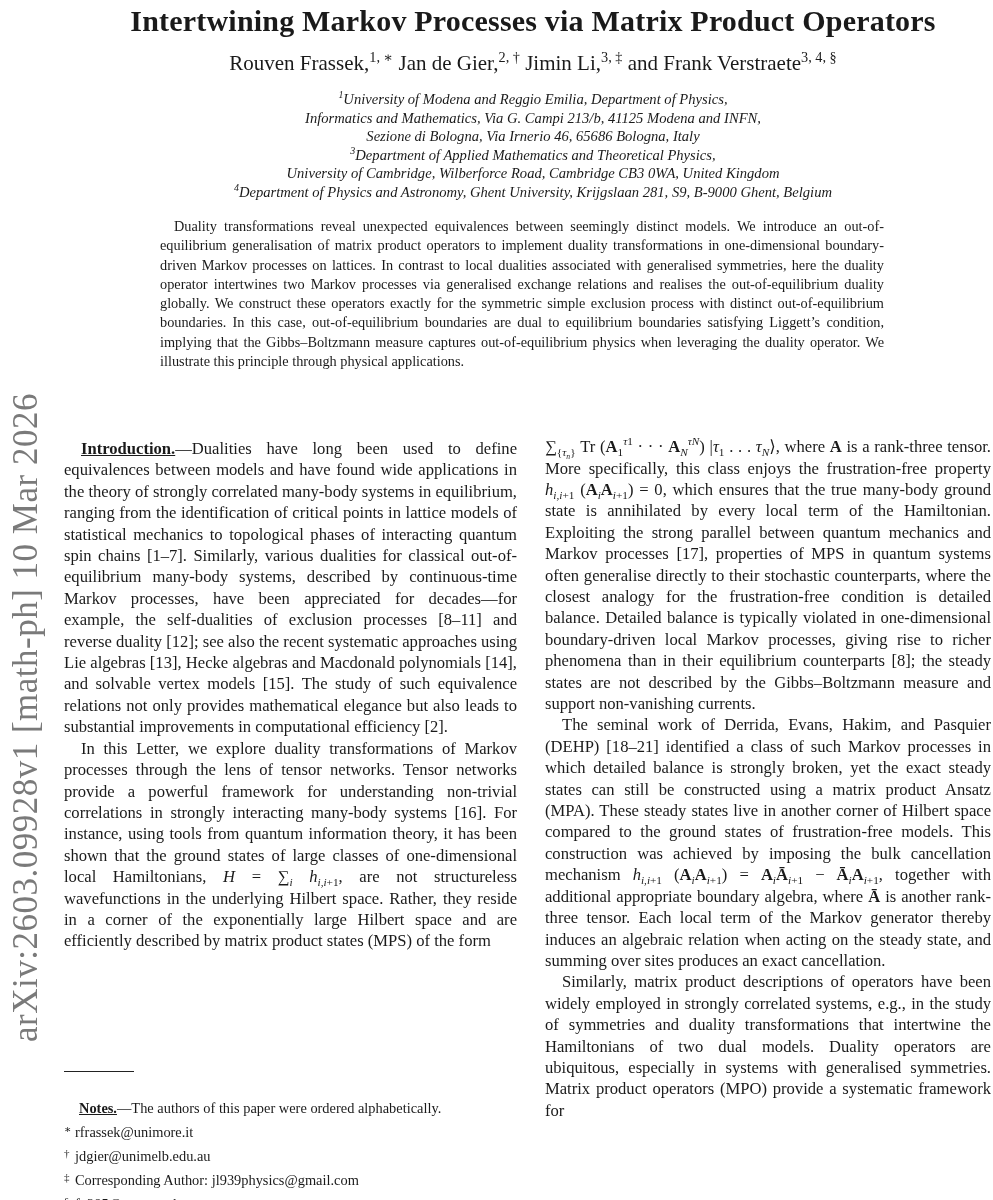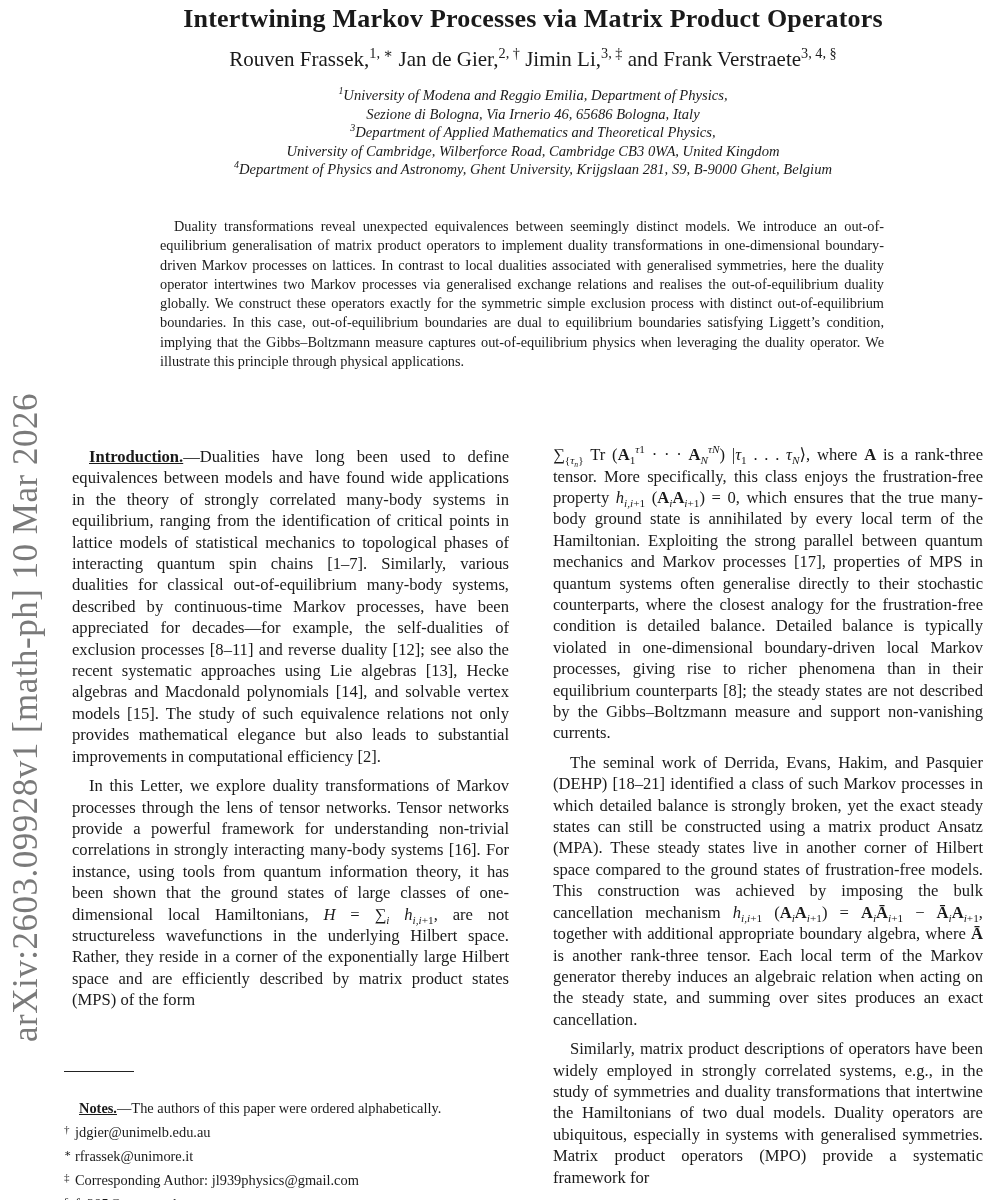--- a/index.html
+++ b/index.html
@@ -18,36 +18,36 @@
     left:6px; top:1042px;
     transform-origin:0 0;
     transform:rotate(-90deg);
     white-space:nowrap;
     font-size:35px;
     letter-spacing:0.5px;
     color:#7a7a7a;
   }
   
   .header { position:absolute; top:4px; left:73px; width:920px; text-align:center; }
-  .title  { font-size:26px; font-weight:bold; letter-spacing:0.2px; }
+  .title  { font-size:30px; font-weight:bold; letter-spacing:0.2px; }
   .authors { margin-top:13px; font-size:21px; }
   .affils  { margin-top:14px; font-style:italic; font-size:14.6px; line-height:18.6px; }
   sup { font-size:68%; line-height:0; }
   sub { font-size:68%; line-height:0; }
   
   .abstract {
     position:absolute; top:217px; left:160px; width:724px;
     font-size:14.3px; line-height:19.3px;
     text-align:justify; text-indent:14px;
   }
   
   .col { font-size:16.6px; line-height:21.4px; text-align:justify; }
   .col-left  { position:absolute; top:438px; left:64px;  width:453px; }
   .col-right { position:absolute; top:436px; left:545px; width:446px; height:766px; overflow:hidden; }
-  .col p { margin:8px; }
+  .col p { margin:0; }
   .par-indent { text-indent:17px; }
   .lead-in { font-weight:bold; text-decoration:underline; }
   
   .footnotes { position:absolute; left:64px; top:1071px; width:453px; font-size:14.4px; line-height:20.9px; }
   .fn-rule { width:70px; border:none; border-top:1.5px solid #222; margin:0 0 26px 0; }
   .fn-notes { text-indent:15px; text-align:justify; }
   .fn-item { padding-left:16px; text-indent:-16px; }
   .fn-marker { display:inline-block; text-indent:0; width:11px; font-size:11px; vertical-align:4px; }
 </style>
 </head>
@@ -55,20 +55,21 @@
 
 <div class="page">
 
   <div class="watermark">arXiv:2603.09928v1  [math-ph]  10 Mar 2026</div>
 
   <div class="header">
     <div class="title">Intertwining Markov Processes via Matrix Product Operators</div>
     <div class="authors">Rouven Frassek,<sup>1, ∗</sup> Jan de Gier,<sup>2, †</sup> Jimin Li,<sup>3, ‡</sup> and Frank Verstraete<sup>3, 4, §</sup></div>
     <div class="affils">
       <div><sup>1</sup>University of Modena and Reggio Emilia, Department of Physics,</div>
+      <div>Informatics and Mathematics, Via G. Campi 213/b, 41125 Modena and INFN,</div>
       <div>Sezione di Bologna, Via Irnerio 46, 65686 Bologna, Italy</div>
       <div><sup>3</sup>Department of Applied Mathematics and Theoretical Physics,</div>
       <div>University of Cambridge, Wilberforce Road, Cambridge CB3 0WA, United Kingdom</div>
       <div><sup>4</sup>Department of Physics and Astronomy, Ghent University, Krijgslaan 281, S9, B-9000 Ghent, Belgium</div>
     </div>
   </div>
 
   <div class="abstract">Duality transformations reveal unexpected equivalences between seemingly distinct models. We introduce an out-of-equilibrium generalisation of matrix product operators to implement duality transformations in one-dimensional boundary-driven Markov processes on lattices. In contrast to local dualities associated with generalised symmetries, here the duality operator intertwines two Markov processes via generalised exchange relations and realises the out-of-equilibrium duality globally. We construct these operators exactly for the symmetric simple exclusion process with distinct out-of-equilibrium boundaries. In this case, out-of-equilibrium boundaries are dual to equilibrium boundaries satisfying Liggett’s condition, implying that the Gibbs–Boltzmann measure captures out-of-equilibrium physics when leveraging the duality operator. We illustrate this principle through physical applications.</div>
 
   <div class="col col-left">
@@ -78,19 +79,19 @@
 
   <div class="col col-right">
     <p>∑<sub>{<i>τ<sub>n</sub></i>}</sub> Tr (<b>A</b><sub>1</sub><sup><i>τ</i>1</sup> · · · <b>A</b><sub><i>N</i></sub><sup><i>τ</i><i>N</i></sup>) |<i>τ</i><sub>1</sub> . . . <i>τ</i><sub><i>N</i></sub>⟩, where <b>A</b> is a rank-three tensor.  More specifically, this class enjoys the frustration-free property <i>h</i><sub><i>i,i</i>+1</sub> (<b>A</b><sub><i>i</i></sub><b>A</b><sub><i>i</i>+1</sub>) = 0, which ensures that the true many-body ground state is annihilated by every local term of the Hamiltonian.  Exploiting the strong parallel between quantum mechanics and Markov processes [17], properties of MPS in quantum systems often generalise directly to their stochastic counterparts, where the closest analogy for the frustration-free condition is detailed balance.  Detailed balance is typically violated in one-dimensional boundary-driven local Markov processes, giving rise to richer phenomena than in their equilibrium counterparts [8]; the steady states are not described by the Gibbs–Boltzmann measure and support non-vanishing currents.</p>
     <p class="par-indent">The seminal work of Derrida, Evans, Hakim, and Pasquier (DEHP) [18–21] identified a class of such Markov processes in which detailed balance is strongly broken, yet the exact steady states can still be constructed using a matrix product Ansatz (MPA). These steady states live in another corner of Hilbert space compared to the ground states of frustration-free models. This construction was achieved by imposing the bulk cancellation mechanism <i>h</i><sub><i>i,i</i>+1</sub> (<b>A</b><sub><i>i</i></sub><b>A</b><sub><i>i</i>+1</sub>) = <b>A</b><sub><i>i</i></sub><b>Ā</b><sub><i>i</i>+1</sub> − <b>Ā</b><sub><i>i</i></sub><b>A</b><sub><i>i</i>+1</sub>, together with additional appropriate boundary algebra, where <b>Ā</b> is another rank-three tensor. Each local term of the Markov generator thereby induces an algebraic relation when acting on the steady state, and summing over sites produces an exact cancellation.</p>
     <p class="par-indent">Similarly, matrix product descriptions of operators have been widely employed in strongly correlated systems, e.g., in the study of symmetries and duality transformations that intertwine the Hamiltonians of two dual models.  Duality operators are ubiquitous, especially in systems with generalised symmetries.  Matrix product operators (MPO) provide a systematic framework for</p>
   </div>
 
   <div class="footnotes">
     <hr class="fn-rule">
     <div class="fn-notes"><span class="lead-in">Notes.</span>—The authors of this paper were ordered alphabetically.</div>
+    <div class="fn-item"><span class="fn-marker">∗</span><span>rfrassek@unimore.it</span></div>
     <div class="fn-item"><span class="fn-marker">†</span><span>jdgier@unimelb.edu.au</span></div>
-    <div class="fn-item"><span class="fn-marker">∗</span><span>rfrassek@unimore.it</span></div>
     <div class="fn-item"><span class="fn-marker">‡</span><span>Corresponding Author: jl939physics@gmail.com</span></div>
     <div class="fn-item"><span class="fn-marker">§</span><span>fv285@cam.ac.uk</span></div>
   </div>
 
 </div>
 
 </body></html>

